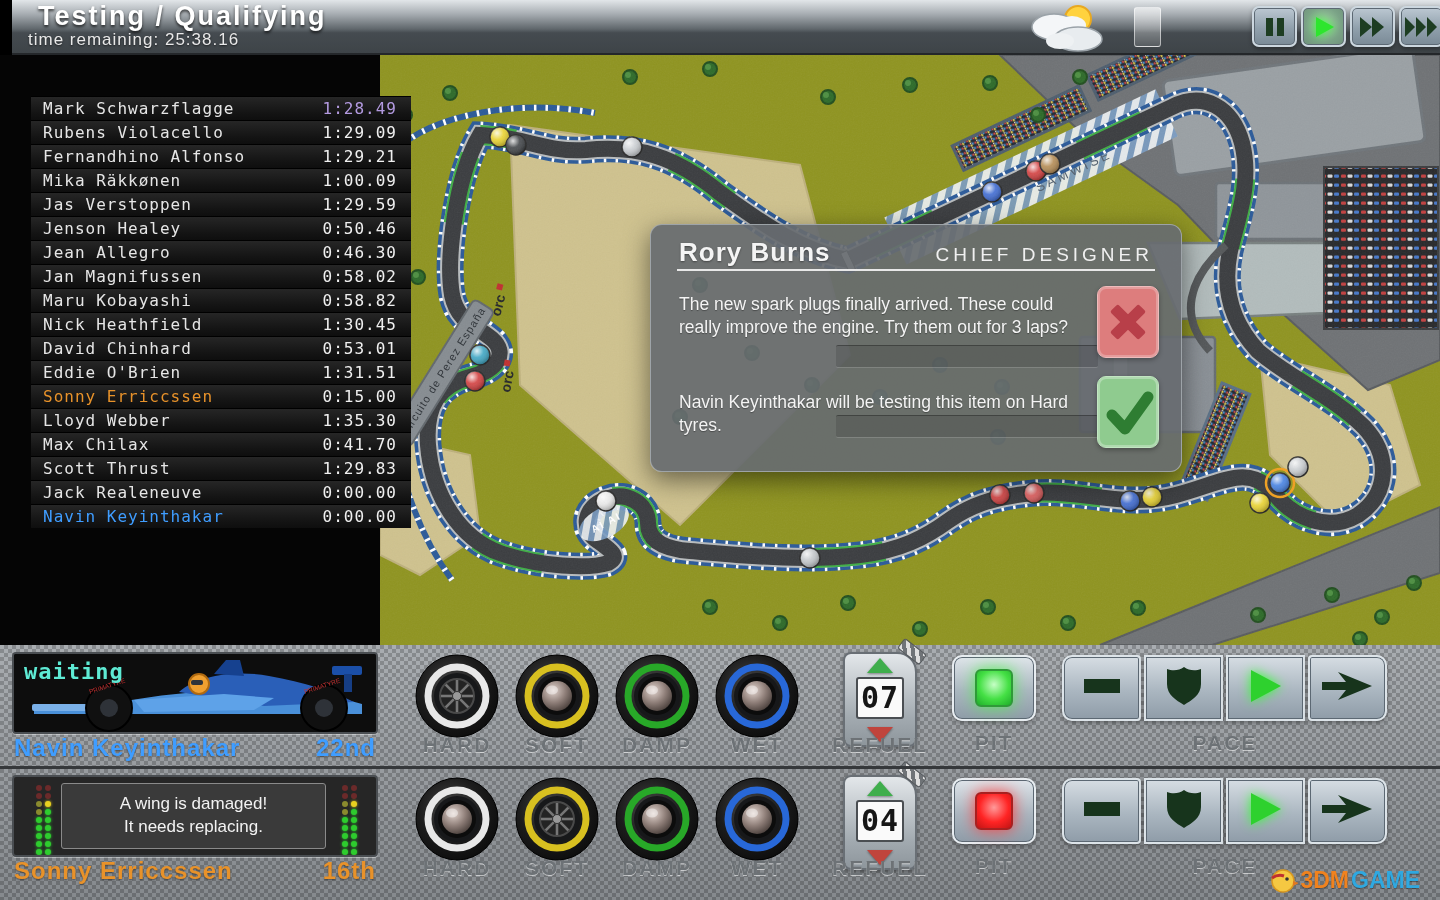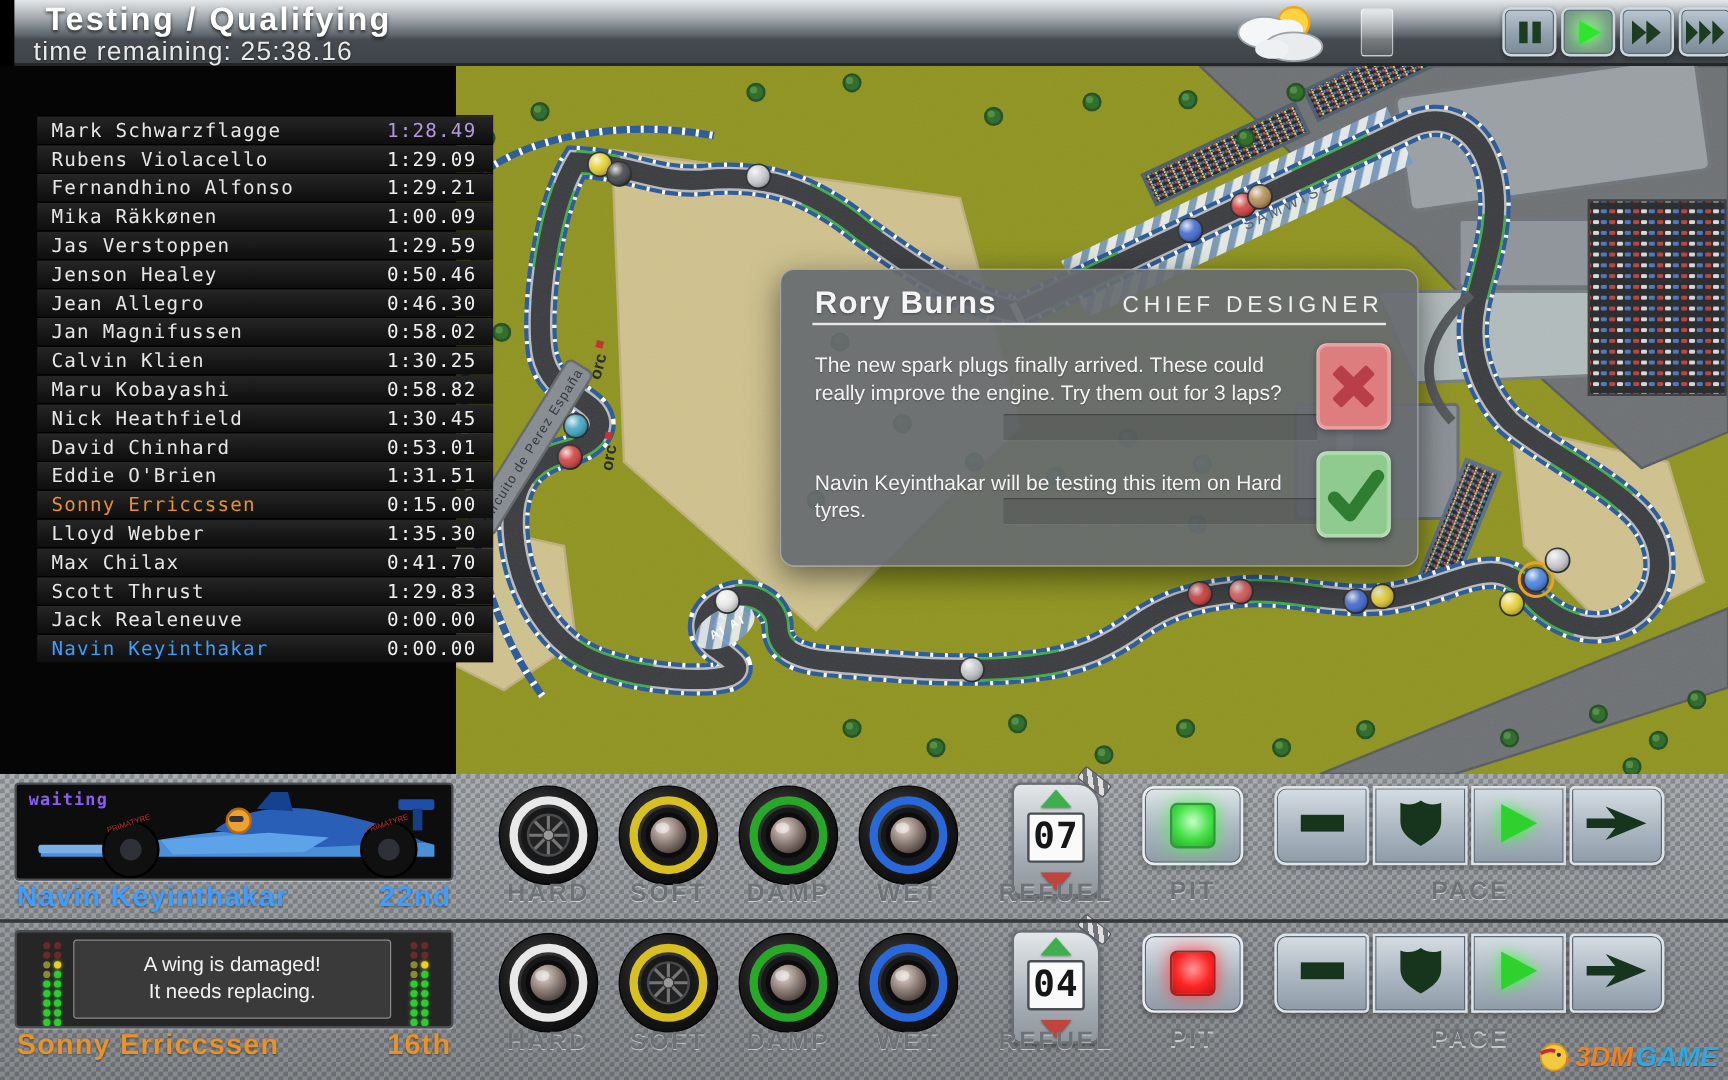--- a/index.html
+++ b/index.html
@@ -6,21 +6,21 @@
   html,body { width:1440px; height:900px; overflow:hidden; background:#000;
     font-family:"Liberation Sans", sans-serif; }
   #stage { position:relative; width:1440px; height:900px; }
 
   
   #topbar { position:absolute; left:12px; top:0; width:1440px; height:55px;
     background:linear-gradient(#e2e6e9 0%, #a8aeb3 26%, #5f666b 55%, #454b50 62%, #3e4448 100%);
     border-bottom:2px solid #24272a; z-index:30;padding-left:40px; }
   .title { position:absolute; left:26px; top:1px; font-size:27px; font-weight:bold;
     letter-spacing:2px; color:#fff; text-shadow:0 2px 3px rgba(0,0,0,.7); }
-  .subtitle { position:absolute; left:16px; top:30px; font-size:22px; color:#e9e9e9;
+  .subtitle { position:absolute; left:16px; top:30px; font-size:17px; color:#e9e9e9;
     letter-spacing:1px; text-shadow:0 1px 2px rgba(0,0,0,.6); }
   #gauge { position:absolute; left:1122px; top:7px; width:27px; height:40px; border-radius:3px;
     background:linear-gradient(rgba(255,255,255,.6), rgba(255,255,255,.12));
     border:1px solid rgba(255,255,255,.55); }
   #playback { position:absolute; right:8px; top:6px; display:flex; gap:4px; }
   .pb-btn { width:45px; height:41px; border-radius:7px; display:flex; align-items:center; justify-content:center;
     background:linear-gradient(#bcc8d2 0%, #90a0ac 55%, #7a8a96 100%);
     border:2px solid #ccd7df; box-shadow:inset 0 0 0 1px #5c6873, 0 2px 4px rgba(0,0,0,.35); cursor:pointer; }
   .pb-btn.active { background:radial-gradient(circle at 50% 45%, #a9d8a9 0%, #7ba387 60%, #6e8f7a 100%); }
 
@@ -67,21 +67,21 @@
     background-color:#94989c;
     background-image:
       linear-gradient(45deg, rgba(0,0,0,.20) 25%, transparent 25%, transparent 75%, rgba(0,0,0,.20) 75%),
       linear-gradient(45deg, rgba(0,0,0,.20) 25%, transparent 25%, transparent 75%, rgba(0,0,0,.20) 75%),
       linear-gradient(#a9adb1 0%, #85898d 100%);
     background-size:8px 8px, 8px 8px, 100% 100%;
     background-position:0 0, 4px 4px, 0 0; }
   #row-divider { position:absolute; left:0; top:766px; width:1440px; height:3px; background:#35383b; z-index:6; }
   .screen { position:absolute; left:12px; width:366px; height:82px; background:#101010;
     border:2px solid #4a4e52; border-radius:4px; box-shadow:0 1px 0 rgba(255,255,255,.4); overflow:hidden; }
-  .waiting-label { position:absolute; left:10px; top:5px; color:#8b5cf6; font-size:14px; font-weight:bold;
+  .waiting-label { position:absolute; left:10px; top:5px; color:#5eead4; font-size:22px; font-weight:bold;
     font-family:"DejaVu Sans Mono", monospace; letter-spacing:1px; }
   .name-bar { position:absolute; left:14px; width:362px; height:28px; font-size:24px; font-weight:bold;
     letter-spacing:1px; text-shadow:0 1px 2px rgba(0,0,0,.45); }
   .pos-label { position:absolute; right:0; top:0; }
   .msg-screen { background:#262626; }
   .msg-box { position:absolute; left:47px; top:6px; width:265px; height:66px; background:#3a3a3a;
     border:1px solid #8a8a8a; border-radius:3px; display:flex; flex-direction:column;
     align-items:center; justify-content:center; color:#f2f2f2; font-size:17px; line-height:1.35; }
   .ledgrp { position:absolute; top:8px; display:flex; gap:3px; }
   .ledcol { display:flex; flex-direction:column; gap:2px; }
@@ -120,22 +120,22 @@
 
   .pace-group { position:absolute; display:flex; gap:3px; }
   .pace-btn { width:79px; height:66px; cursor:pointer;
     background:linear-gradient(#d6dde3 0%, #aab6c0 55%, #8f9ca8 100%);
     border:2px solid #dde4e9; box-shadow:inset 0 0 0 1px #5c6873, 0 2px 5px rgba(0,0,0,.35);
     display:flex; align-items:center; justify-content:center; }
   .pace-btn:first-child { border-radius:10px 4px 4px 10px; }
   .pace-btn:last-child { border-radius:4px 10px 10px 4px; }
 
   
-  #watermark { position:absolute; right:8px; bottom:6px; display:flex; align-items:center; gap:2px;
-    font-size:23px; font-weight:bold; font-style:italic; z-index:40; }
+  #watermark { position:absolute; right:20px; bottom:6px; display:flex; align-items:center; gap:2px;
+    font-size:23px; font-weight:bold; z-index:40; }
   .wm-left { color:#f0821e; text-shadow:0 1px 1px rgba(0,0,0,.4); }
   .wm-right { color:#2fa8e0; text-shadow:0 1px 1px rgba(0,0,0,.4); }
 </style>
 </head>
 <body>
 
 <div id="stage">
 
   <svg width="0" height="0" style="position:absolute">
     <defs>
@@ -245,24 +245,20 @@
           <span class="sname ">Jenson Healey</span>
           <span class="stime ">0:50.46</span>
         </div>
         <div class="srow">
           <span class="sname ">Jean Allegro</span>
           <span class="stime ">0:46.30</span>
         </div>
         <div class="srow">
           <span class="sname ">Jan Magnifussen</span>
           <span class="stime ">0:58.02</span>
-        </div>
-        <div class="srow">
-          <span class="sname ">Calvin Klien</span>
-          <span class="stime ">1:30.25</span>
         </div>
         <div class="srow">
           <span class="sname ">Maru Kobayashi</span>
           <span class="stime ">0:58.82</span>
         </div>
         <div class="srow">
           <span class="sname ">Nick Heathfield</span>
           <span class="stime ">1:30.45</span>
         </div>
         <div class="srow">

